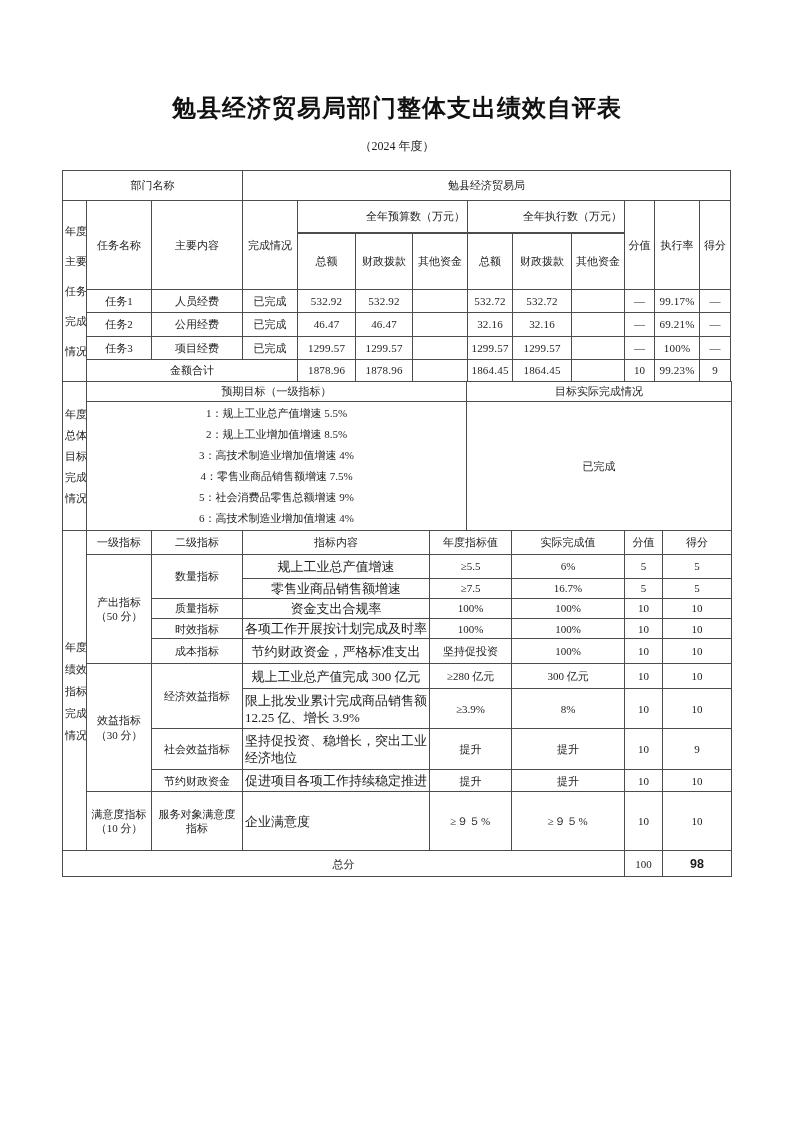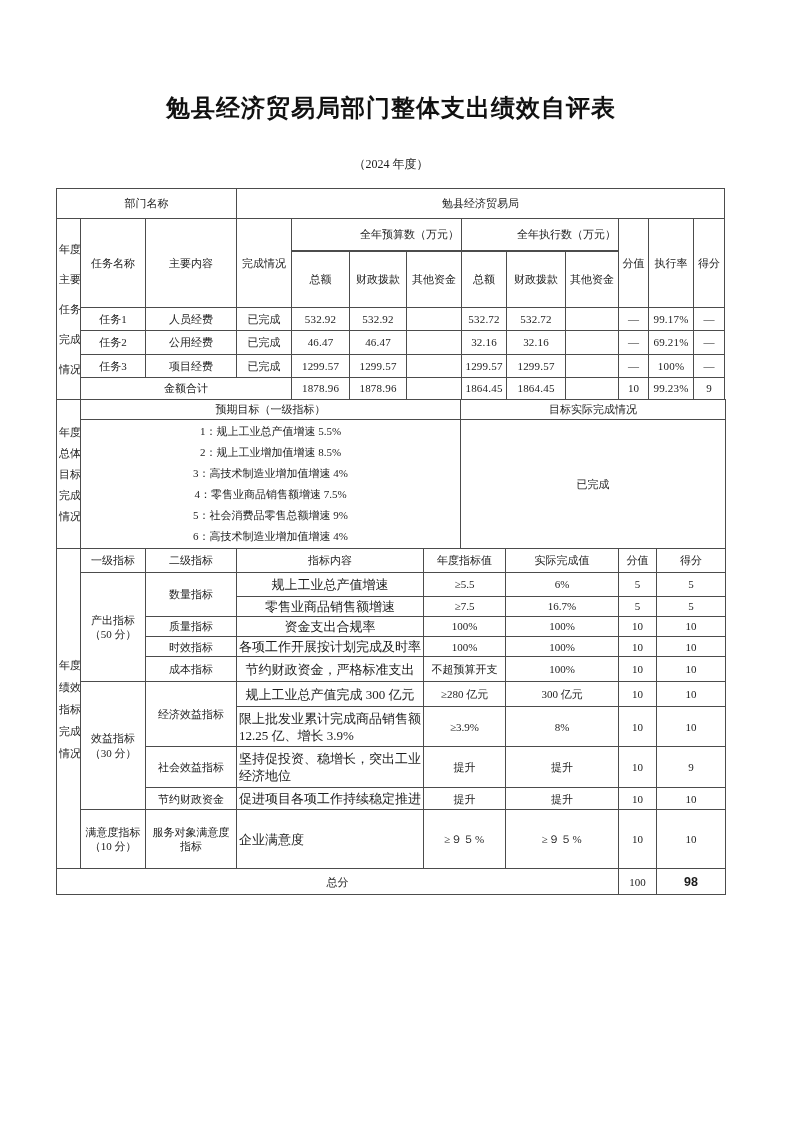--- a/index.html
+++ b/index.html
@@ -2,28 +2,28 @@
 <html><head>
 <meta charset="utf-8">
 <style>
   html, body { margin:0; padding:0; }
   body {
     width:793px; height:1122px; background:#ffffff; overflow:hidden;
     font-family:"Liberation Serif","DejaVu Serif",serif;
     color:#1c1c1c;
   }
   .page { position:relative; width:793px; height:1122px; background:#fff; }
-  .doc { position:absolute; left:56px; top:0; width:670px; }
+  .doc { position:absolute; left:62px; top:0; width:670px; }
   .title {
     margin:92px 0 0 0; text-align:center;
     font-family:"Liberation Sans","DejaVu Sans",sans-serif;
     font-weight:bold; font-size:24px; line-height:32px; letter-spacing:1px;
     color:#111;
   }
-  .subtitle { margin-top:32px; text-align:center; font-size:12px; line-height:16px; }
+  .subtitle { margin-top:14px; text-align:center; font-size:12px; line-height:16px; }
 
   table { border-collapse:collapse; table-layout:fixed; width:669px; }
   .t2, .t3 { margin-top:-1px; }
   td {
     border:1px solid #4c4c4c;
     text-align:center; vertical-align:middle;
     font-size:11px; line-height:1.32; padding:1px 2px;
     overflow:hidden; word-break:break-all;
   }
   .thick { border-bottom-width:2px;text-align:right; }
@@ -244,21 +244,21 @@
         <td>时效指标</td>
         <td class="content-cell">各项工作开展按计划完成及时率</td>
         <td>100%</td>
         <td>100%</td>
         <td>10</td>
         <td>10</td>
       </tr>
       <tr style="height:25px">
         <td>成本指标</td>
         <td class="content-cell">节约财政资金，严格标准支出</td>
-        <td>不超预算开支</td>
+        <td>坚持促投资</td>
         <td>100%</td>
         <td>10</td>
         <td>10</td>
       </tr>
       <tr style="height:25px">
         <td rowspan="4">效益指标（30 分）</td>
         <td rowspan="2">经济效益指标</td>
         <td class="content-cell">规上工业总产值完成 300 亿元</td>
         <td>≥280 亿元</td>
         <td>300 亿元</td>

